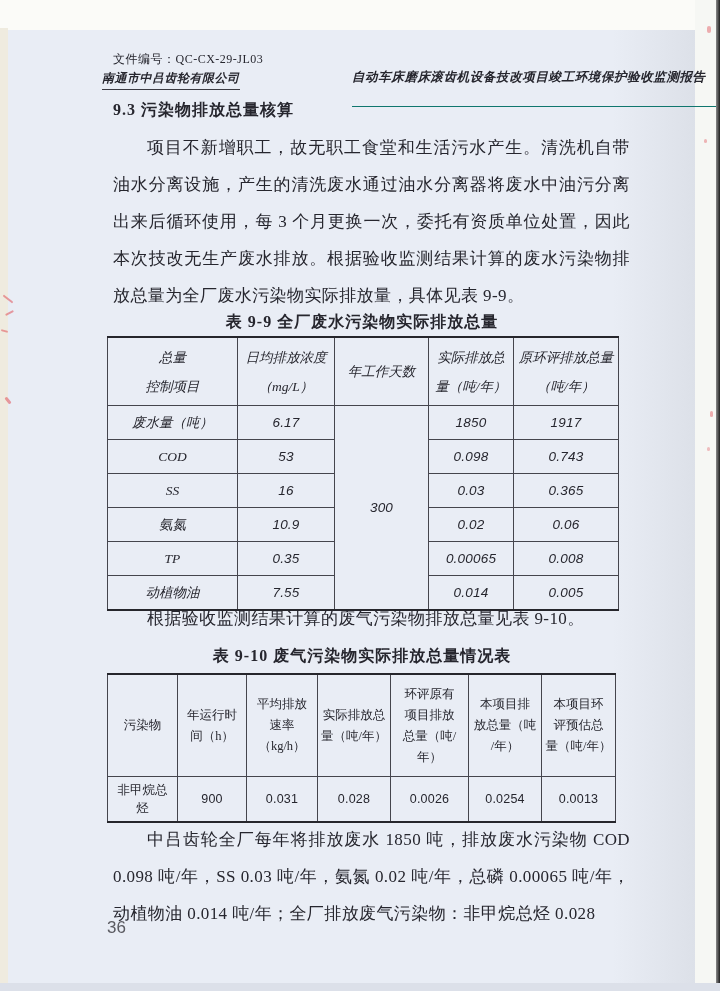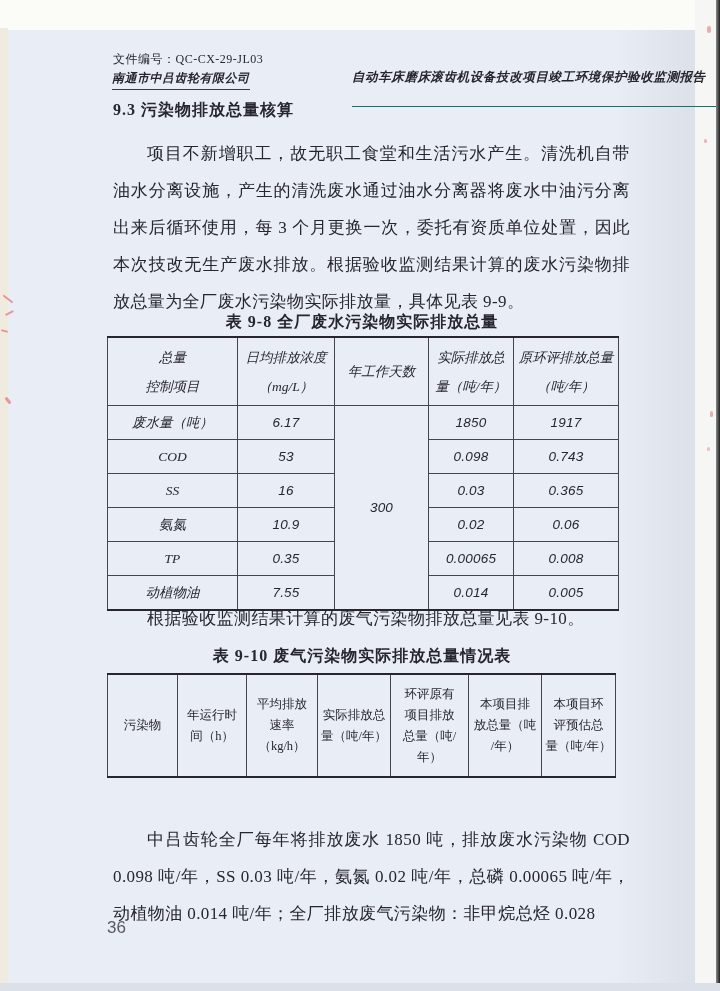--- a/index.html
+++ b/index.html
@@ -14,29 +14,29 @@
   .edge-left{position:absolute;left:0;top:28px;width:8px;height:963px;background:#efebdf;}
   .edge-right-white{position:absolute;left:695px;top:0;width:22px;height:991px;background:#f6f7f4;}
   .edge-right-dark{position:absolute;left:716px;top:0;width:4px;height:991px;background:linear-gradient(90deg,#8a8a8a,#1e1e1e);}
   .edge-bottom{position:absolute;left:0;top:983px;width:720px;height:8px;background:#dce0e9;}
   .paper-shade{position:absolute;left:8px;top:30px;width:687px;height:953px;
     background:linear-gradient(90deg,rgba(255,255,255,0) 88%,rgba(210,214,222,.55) 100%);pointer-events:none;}
 
   
   .doc-number{position:absolute;left:113px;top:51px;font-size:12px;letter-spacing:.5px;text-align:center;}
   .company{position:absolute;left:102px;top:70px;font-size:12px;font-weight:bold;font-style:italic;
-    border-bottom:1px solid #3a3a42;padding-bottom:2px;letter-spacing:.5px;margin-left:10px;}
+    border-bottom:1px solid #3a3a42;padding-bottom:2px;letter-spacing:.5px;}
   .report-title{position:absolute;right:4px;top:69px;width:364px;font-size:12.5px;font-weight:bold;font-style:italic;
     border-bottom:1px solid #0f766e;padding-bottom:20px;text-align:left;letter-spacing:.6px;white-space:nowrap;}
 
   
   .section-heading{position:absolute;left:113px;top:100px;font-size:16px;font-weight:bold;letter-spacing:1px;}
   .para{position:absolute;left:113px;width:517px;font-size:17px;line-height:37px;
     text-align:justify;text-indent:2em;letter-spacing:.4px;}
-  .p1{top:135px;}
+  .p1{top:129px;}
   .p2{top:604px;line-height:30px;}
   .p3{top:821px;}
 
   
   .tbl-caption{position:absolute;font-size:16px;font-weight:bold;text-align:center;letter-spacing:1px;}
   .cap99{left:107px;top:312px;width:510px;}
   .cap910{left:107px;top:646px;width:510px;}
 
   
   table{border-collapse:collapse;position:absolute;table-layout:fixed;background:transparent;}
@@ -86,21 +86,21 @@
 <div class="red-mark rm7"></div>
 <div class="red-mark rm8"></div>
 
 <div class="doc-number">文件编号：QC-CX-29-JL03</div>
 <div class="company">南通市中吕齿轮有限公司</div>
 <div class="report-title">自动车床磨床滚齿机设备技改项目竣工环境保护验收监测报告</div>
 
 <div class="section-heading">9.3 污染物排放总量核算</div>
 <div class="para p1">项目不新增职工，故无职工食堂和生活污水产生。清洗机自带油水分离设施，产生的清洗废水通过油水分离器将废水中油污分离出来后循环使用，每 3 个月更换一次，委托有资质单位处置，因此本次技改无生产废水排放。根据验收监测结果计算的废水污染物排放总量为全厂废水污染物实际排放量，具体见表 9-9。</div>
 
-<div class="tbl-caption cap99">表 9-8 全厂废水污染物实际排放总量</div>
+<div class="tbl-caption cap99">表 9-9 全厂废水污染物实际排放总量</div>
 <table class="t99">
   <colgroup>
       <col style="width:130px">
       <col style="width:97px">
       <col style="width:94px">
       <col style="width:85px">
       <col style="width:105px">
     </colgroup>
   <tbody>
       <tr>
@@ -205,18 +205,27 @@
       <div class="hl">本项目排</div>
       <div class="hl">放总量（吨</div>
       <div class="hl">/年）</div>
     </th>
     <th>
       <div class="hl">本项目环</div>
       <div class="hl">评预估总</div>
       <div class="hl">量（吨/年）</div>
     </th>
   </tr>
+  <tr>
+    <td class="pollutant-cell">非甲烷总烃</td>
+    <td class="num">900</td>
+    <td class="num">0.031</td>
+    <td class="num">0.028</td>
+    <td class="num">0.0026</td>
+    <td class="num">0.0254</td>
+    <td class="num">0.0013</td>
+  </tr>
 </tbody>
   </table>
 
 <div class="para p3">中吕齿轮全厂每年将排放废水 1850 吨，排放废水污染物 COD 0.098 吨/年，SS 0.03 吨/年，氨氮 0.02 吨/年，总磷 0.00065 吨/年，动植物油 0.014 吨/年；全厂排放废气污染物：非甲烷总烃 0.028</div>
 
 <div class="page-number">36</div>
 
 </body></html>

